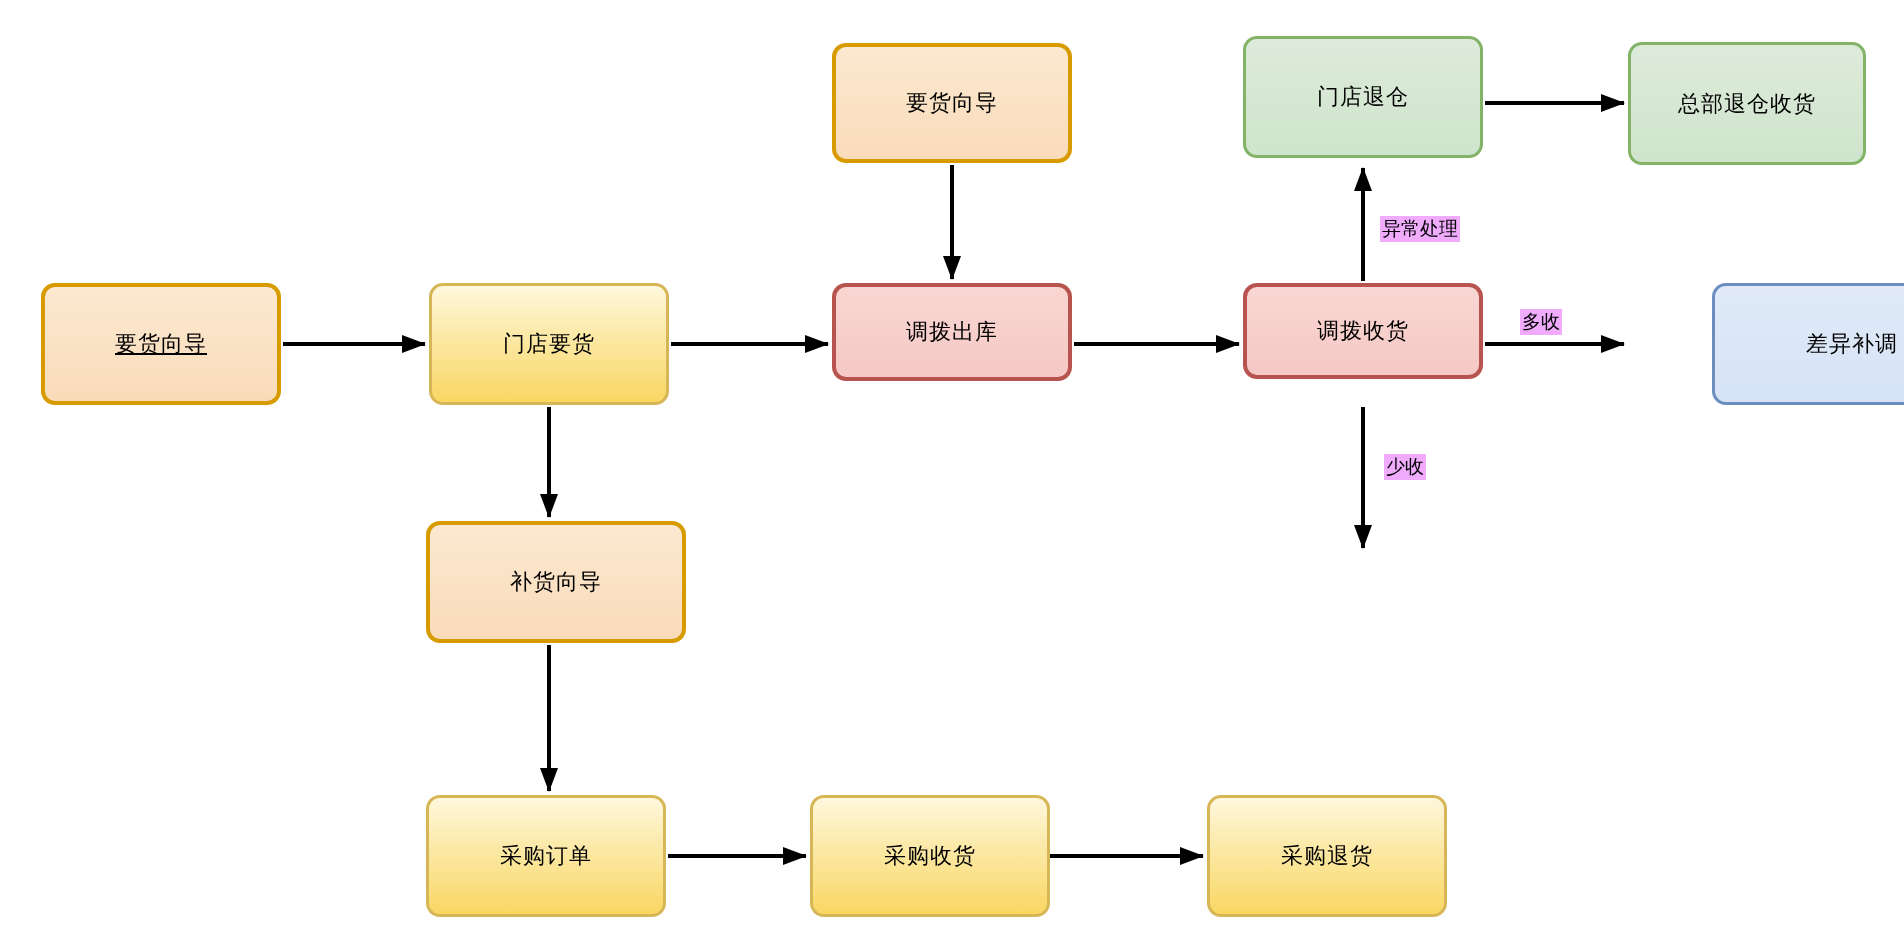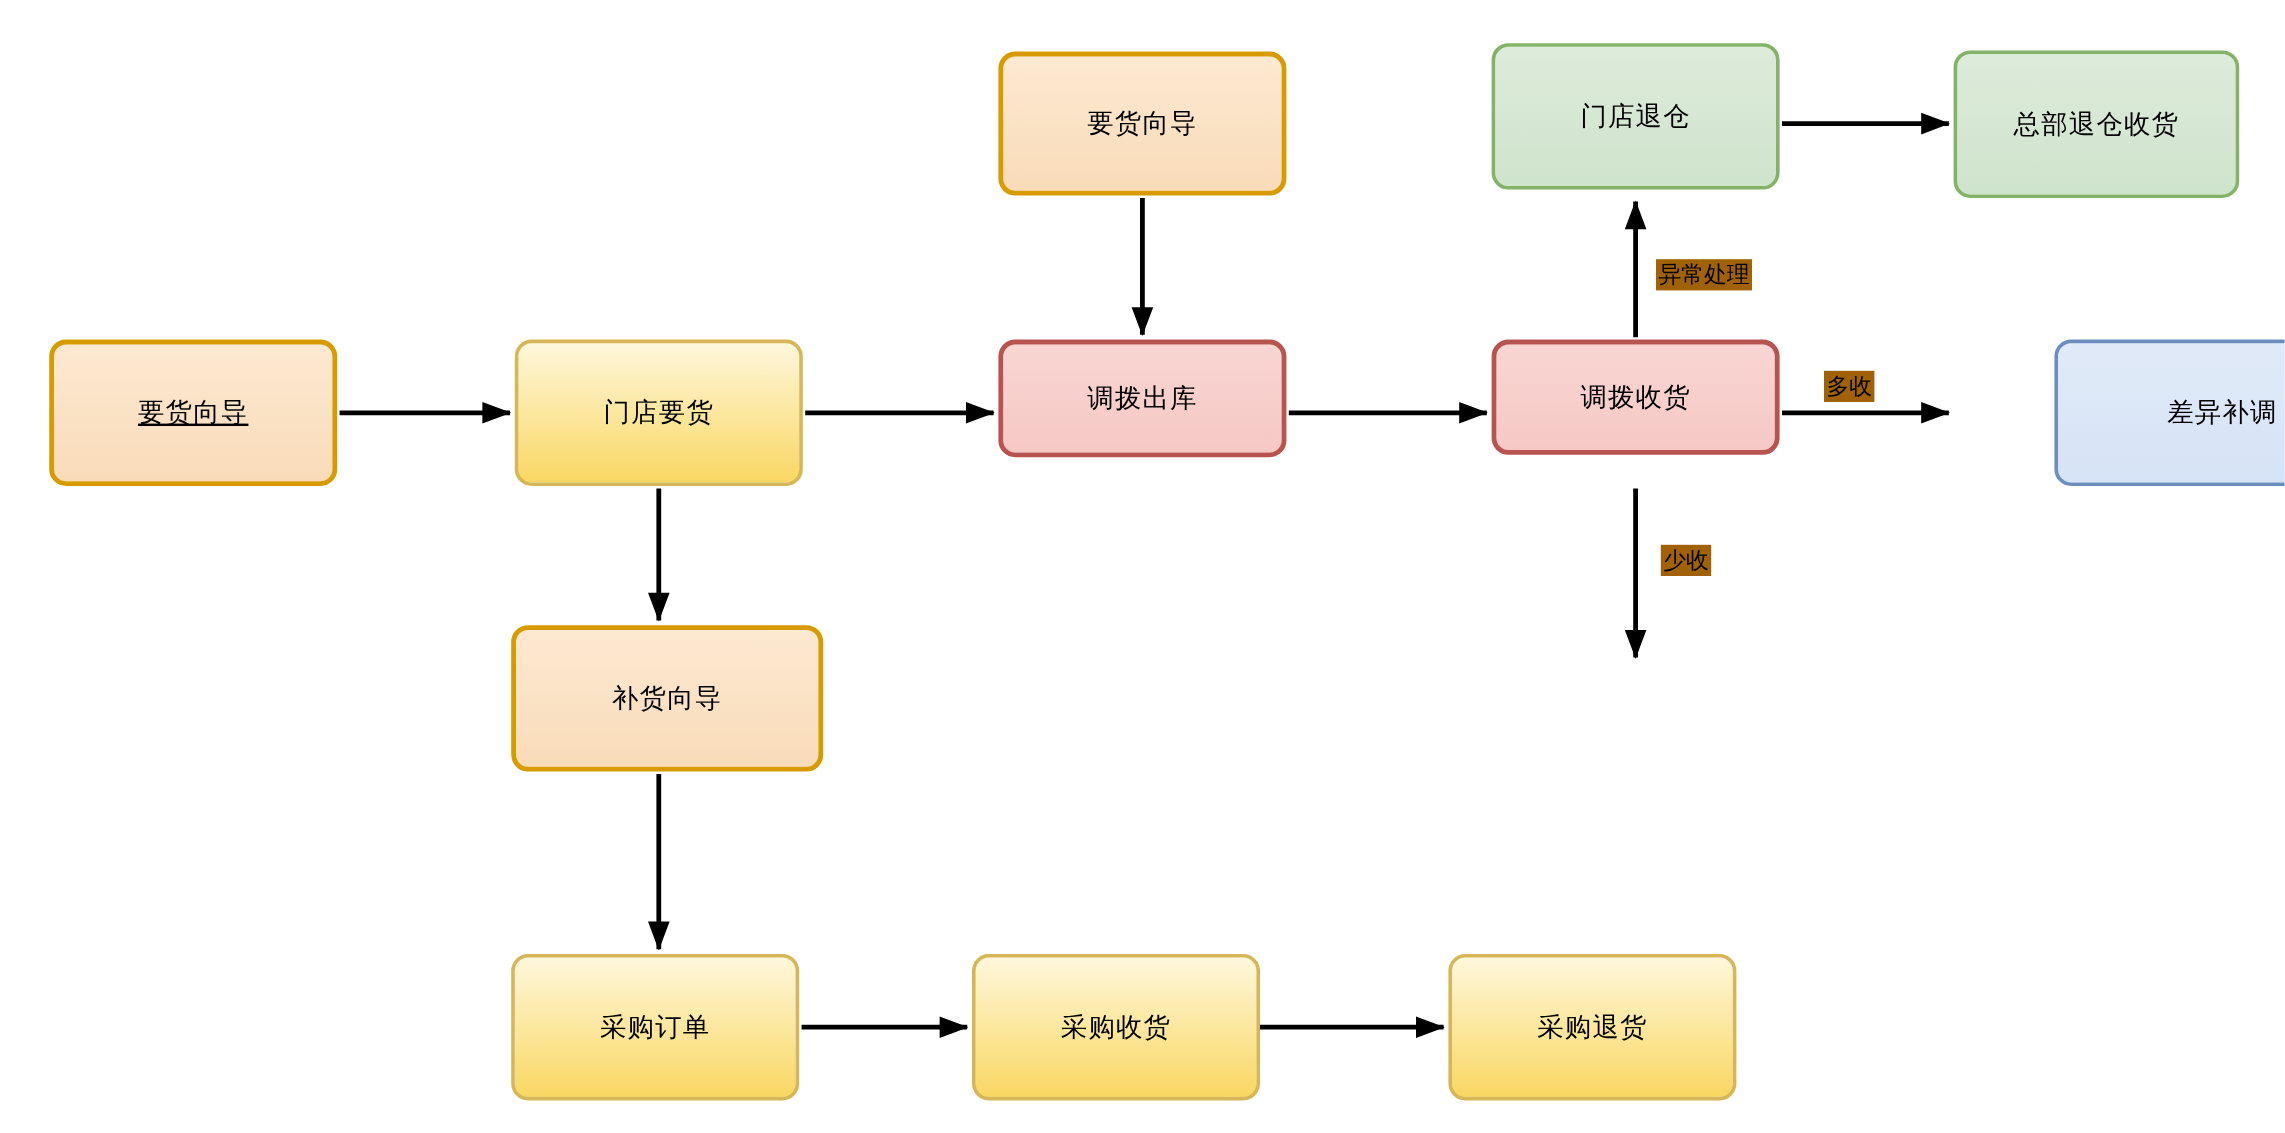--- a/index.html
+++ b/index.html
@@ -64,21 +64,21 @@
     border-color: #6C8EBF;
     border-width: 3px;
     background: linear-gradient(#E0EAF8, #D6E3F6);
   }
   .edge-label {
     position: absolute;
     transform: translateY(-50%);
     font-size: 19px;
     color: #000000;
     white-space: nowrap;
-    background: #a16207;
+    background: #f0abfc;
     padding: 0 2px;
   }
 </style>
 </head>
 <body>
 
 <div class="canvas">
 
   <svg class="edges-svg" viewBox="0 0 1904 944">
     <defs>

